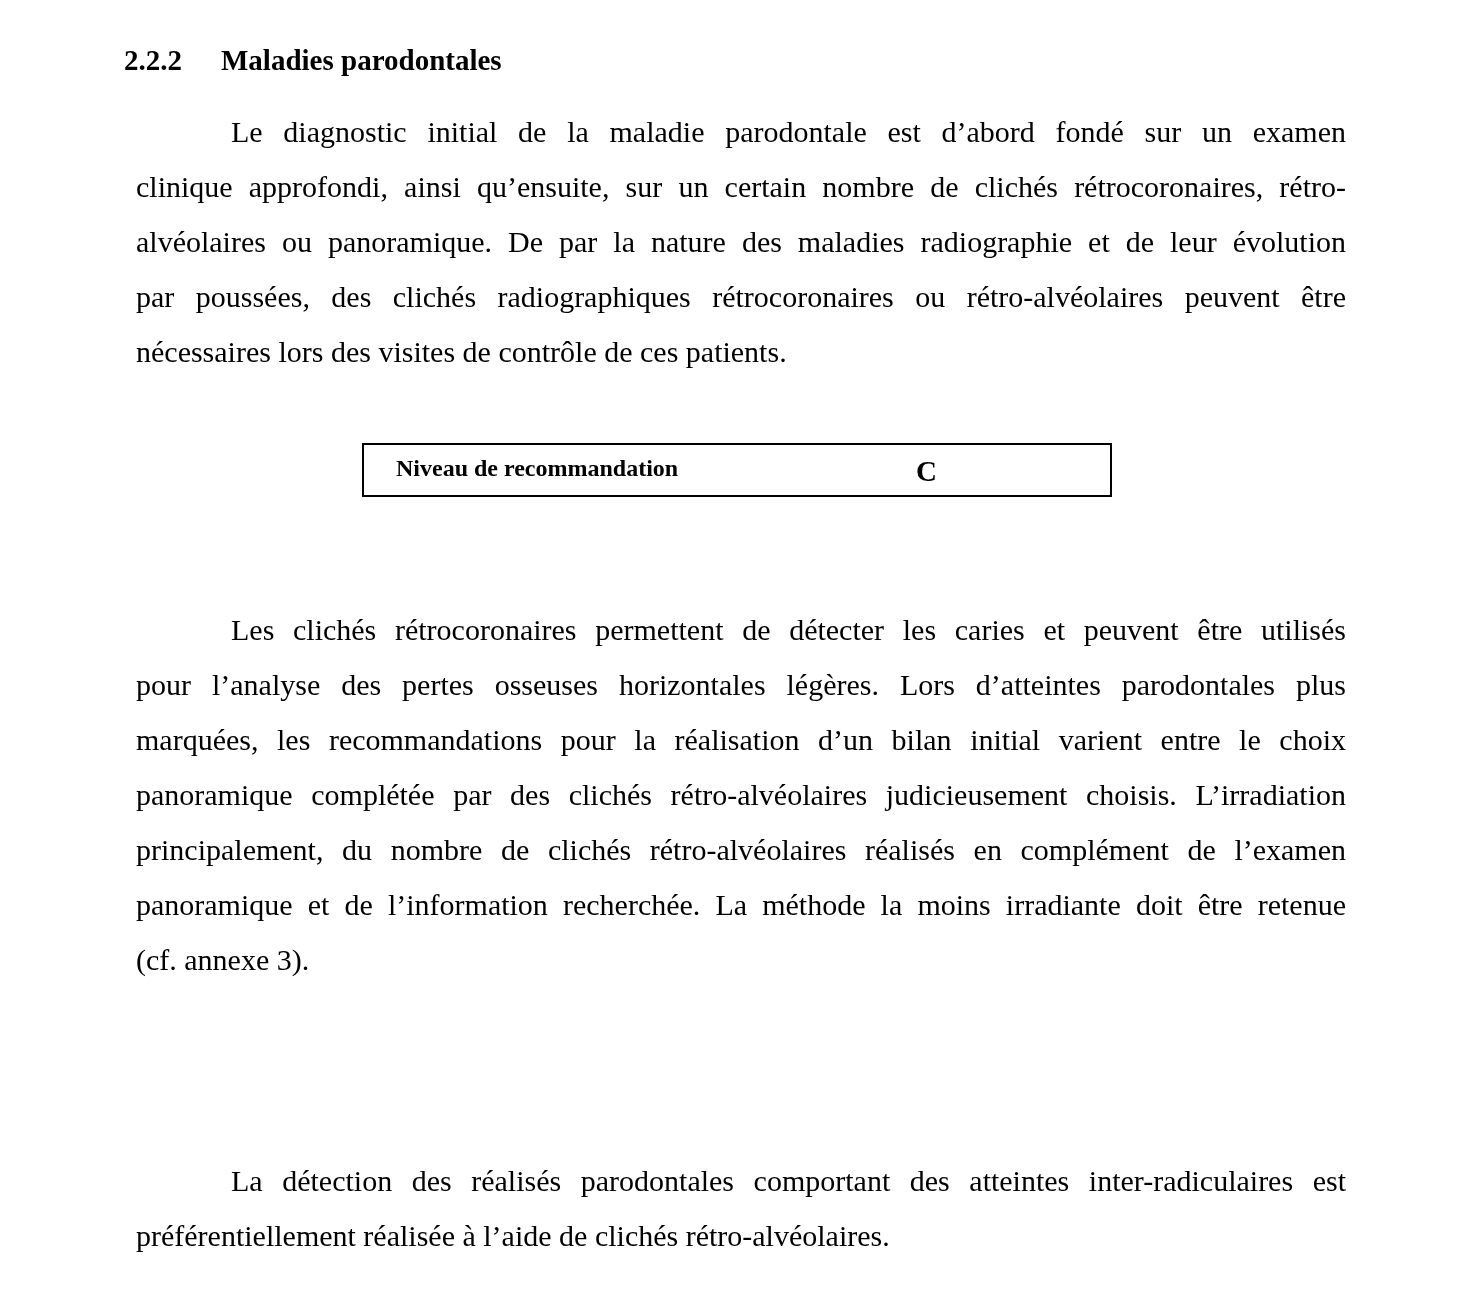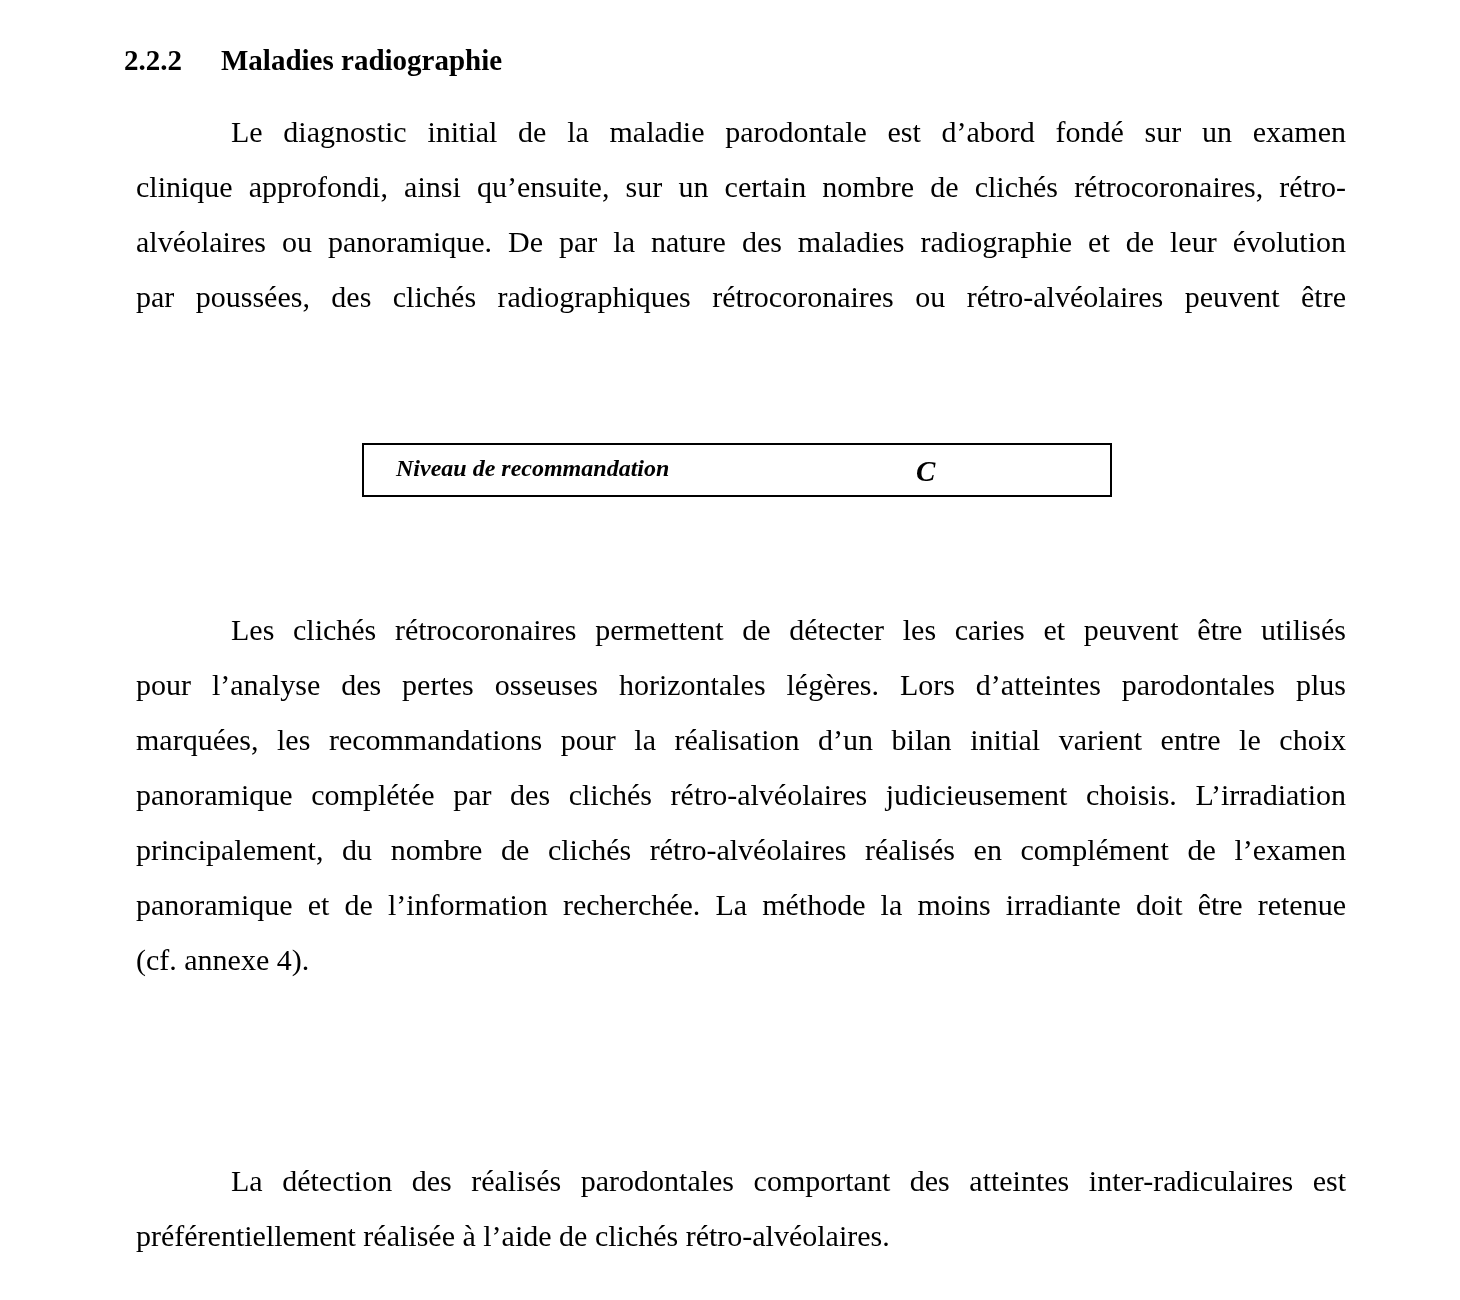--- a/index.html
+++ b/index.html
@@ -9,50 +9,51 @@
   .heading .num { display: inline-block; width: 97px; }
   .para { position: absolute; left: 136px; width: 1210px; font-size: 30px; line-height: 55px;
           text-align: justify; text-align-last: left; }
   .para .line { display: block; text-align: justify; text-align-last: justify; white-space: nowrap; height: 55px; }
   .para .line.last { text-align-last: left; }
   .para .line.first { text-indent: 95px; }
   .p1 { top: 104px; }
   .p2 { top: 602px; }
   .p3 { top: 1153px; }
   .reco { position: absolute; left: 362px; top: 443px; width: 750px; height: 54px;
-          border: 2px solid #000; box-sizing: border-box; font-style: italic; }
+          border: 2px solid #000; box-sizing: border-box; }
   .reco .label { position: absolute; left: 32px; top: 10px; font-size: 24px; font-weight: bold; }
   .reco .value { position: absolute; left: 552px; top: 10px; font-size: 29px; font-weight: bold; }
   sup { font-size: 60%; line-height: 0; position: relative; top: -0.2em; vertical-align: super; }
 </style>
 </head>
 <body>
 
 <h2 class="heading">
-  <span class="num">2.2.2</span><span>Maladies radiographie</span>
+  <span class="num">2.2.2</span><span>Maladies parodontales</span>
 </h2>
 
 <div class="para p1">
   <span class="line first">Le diagnostic initial de la maladie parodontale est d’abord fondé sur un examen</span>
   <span class="line">clinique approfondi, ainsi qu’ensuite, sur un certain nombre de clichés rétrocoronaires, rétro-</span>
   <span class="line">alvéolaires ou panoramique. De par la nature des maladies radiographie et de leur évolution</span>
   <span class="line">par poussées, des clichés radiographiques rétrocoronaires ou rétro-alvéolaires peuvent être</span>
+  <span class="line last">nécessaires lors des visites de contrôle de ces patients.</span>
 </div>
 
 <div class="reco">
   <span class="label">Niveau de recommandation</span>
   <span class="value">C</span>
 </div>
 
 <div class="para p2">
   <span class="line first">Les clichés rétrocoronaires permettent de détecter les caries et peuvent être utilisés</span>
   <span class="line">pour l’analyse des pertes osseuses horizontales légères. Lors d’atteintes parodontales plus</span>
   <span class="line">marquées, les recommandations pour la réalisation d’un bilan initial varient entre le choix</span>
   <span class="line">panoramique complétée par des clichés rétro-alvéolaires judicieusement choisis. L’irradiation</span>
   <span class="line">principalement, du nombre de clichés rétro-alvéolaires réalisés en complément de l’examen</span>
   <span class="line">panoramique et de l’information recherchée. La méthode la moins irradiante doit être retenue</span>
-  <span class="line last">(cf. annexe 4).</span>
+  <span class="line last">(cf. annexe 3).</span>
 </div>
 
 <div class="para p3">
   <span class="line first">La détection des réalisés parodontales comportant des atteintes inter-radiculaires est</span>
   <span class="line last">préférentiellement réalisée à l’aide de clichés rétro-alvéolaires.</span>
 </div>
 
 </body></html>

